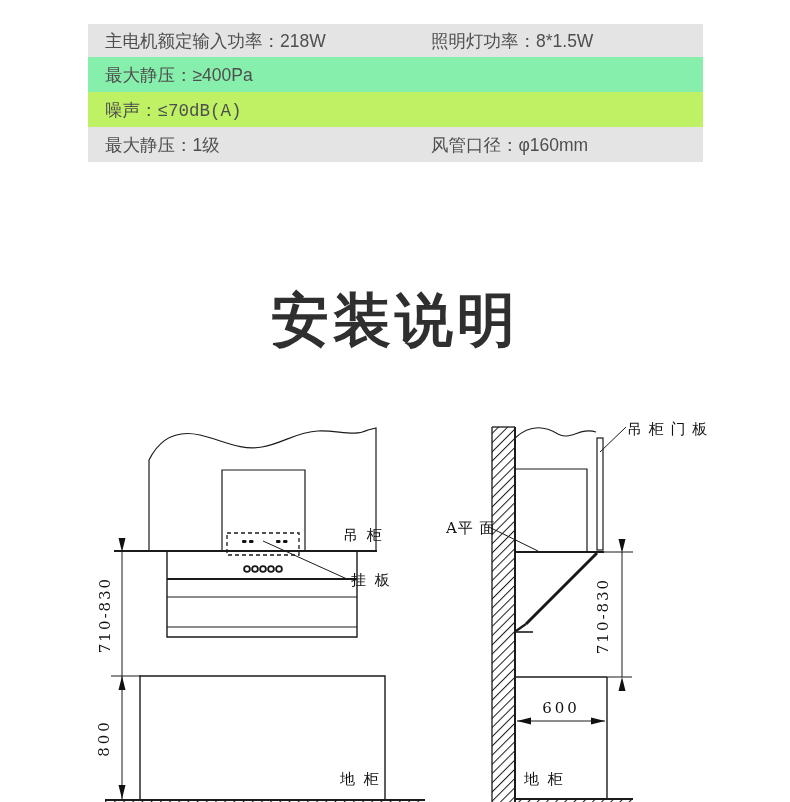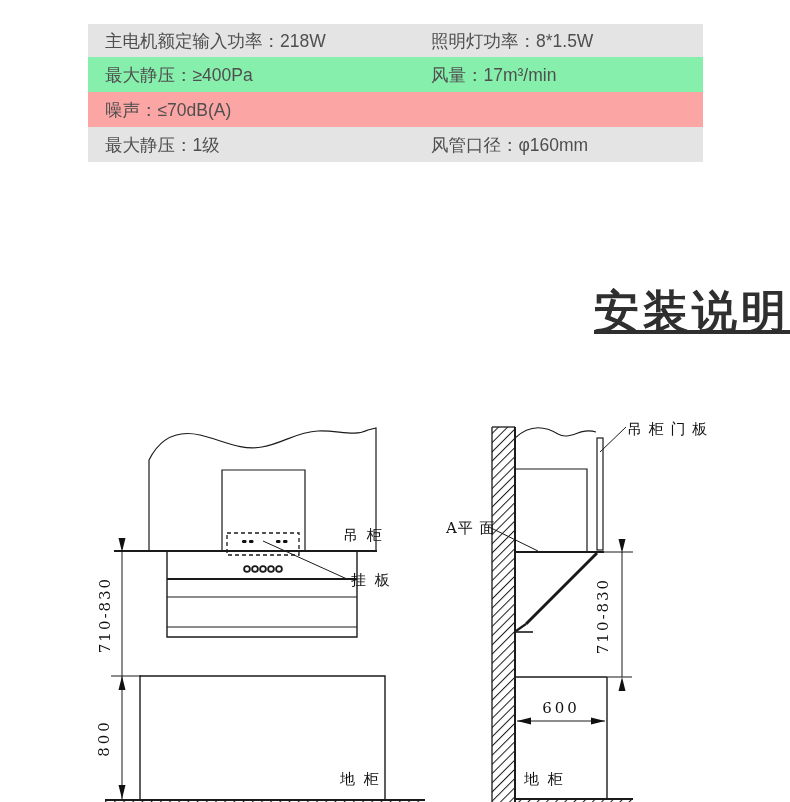--- a/index.html
+++ b/index.html
@@ -4,48 +4,47 @@
 <style>
   html,body{margin:0;padding:0;background:#ffffff;}
   #page{position:relative;width:790px;height:802px;background:#ffffff;overflow:hidden;
         font-family:"Liberation Sans",sans-serif;margin-top:24px;}
 
   
   #spec-table{position:absolute;left:88px;top:0;width:615px;display:grid;
               grid-template-rows:33px 35px 35px 35px 34px;}
   .spec-row{display:flex;align-items:center;font-size:17.5px;color:#4f4f4f;}
   .spec-row.shade-light{background:#e4e4e4;}
-  .spec-row.shade-dark{background:#fca5a5;}
+  .spec-row.shade-dark{background:#bef264;font-family:Liberation Mono, monospace;}
   .spec-row.shade-white{background:#86efac;}
   .spec-cell-left{width:325px;padding-left:17px;box-sizing:border-box;white-space:nowrap;}
   .spec-cell-right{flex:1;padding-left:18px;box-sizing:border-box;white-space:nowrap;}
 
   
-  #install-title{position:absolute;left:0;top:258px;width:100%;text-align:right;
-                 font-size:45px;font-weight:900;color:#2f2f2f;letter-spacing:4px;text-decoration:underline;}
+  #install-title{position:absolute;left:0;top:258px;width:100%;text-align:center;
+                 font-size:58px;font-weight:900;color:#2f2f2f;letter-spacing:4px;}
 
   
   #diagram-svg{position:absolute;left:0;top:0;}
   .dline{stroke:#1a1a1a;fill:none;}
   .dtext{font-family:"DejaVu Serif",serif;fill:#111111;font-size:15px;}
   .darrow{fill:#111111;stroke:none;}
 </style>
 </head>
 <body>
 
 <div id="page">
 
   <div id="spec-table">
     <div class="spec-row shade-light">
       <div class="spec-cell-left">主电机额定输入功率：218W</div>
       <div class="spec-cell-right">照明灯功率：8*1.5W</div>
     </div>
     <div class="spec-row shade-white">
       <div class="spec-cell-left">最大静压：≥400Pa</div>
-      <div class="spec-cell-right">风量：17m³/min</div>
     </div>
     <div class="spec-row shade-dark">
       <div class="spec-cell-left">噪声：≤70dB(A)</div>
     </div>
     <div class="spec-row shade-light">
       <div class="spec-cell-left">最大静压：1级</div>
       <div class="spec-cell-right">风管口径：φ160mm</div>
     </div>
   </div>
 

